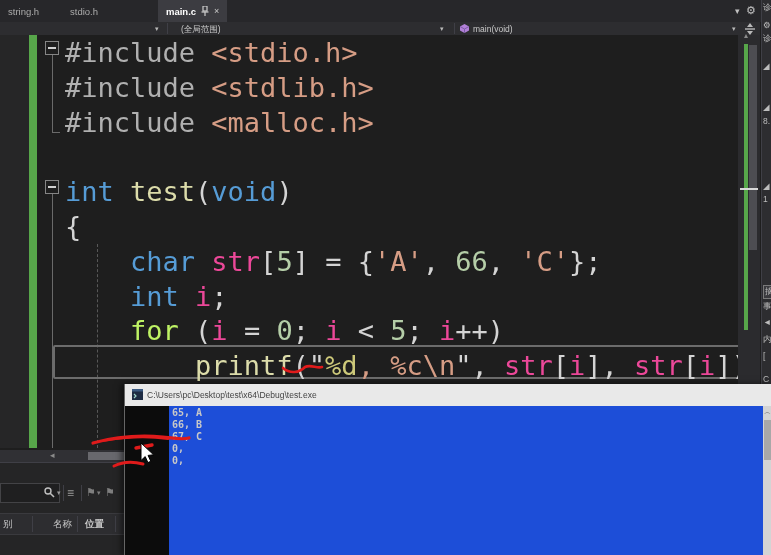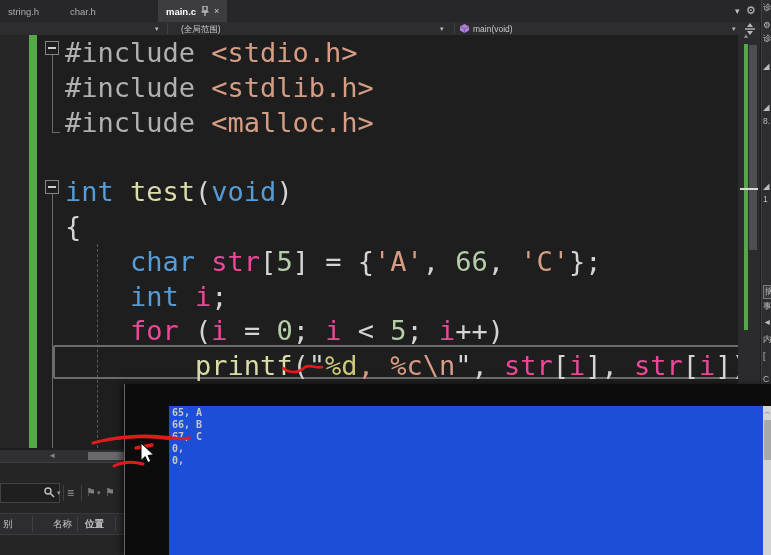--- a/index.html
+++ b/index.html
@@ -16,21 +16,21 @@
   #navbar{position:absolute;left:0;top:22px;width:760px;height:13px;background:#2d2d30;
           border-bottom:1px solid #1a1a1a;font-size:8.5px;color:#c8c8c8;}
   .nsep{position:absolute;top:1px;width:1px;height:11px;background:#3f3f46;}
   .chev{position:absolute;color:#b9b9b9;font-size:7px;top:3px;}
   
   #editor{position:absolute;left:0;top:35px;width:738px;height:427px;background:#1e1e1e;overflow:hidden;}
   #gutter{position:absolute;left:0;top:0;width:29px;height:413px;background:#262627;}
   #changebar{position:absolute;left:29px;top:0;width:8px;height:413px;}
   .code-line{position:absolute;left:65px;height:35px;font-family:"DejaVu Sans Mono",monospace;
              font-size:27px;line-height:34px;white-space:pre;color:#d4d4d4;}
-  .tk-dir{color:#b0b0b0;} .tk-kw{color:#569cd6;} .tk-ctrl{color:#ec4899;}
+  .tk-dir{color:#b0b0b0;} .tk-kw{color:#569cd6;} .tk-ctrl{color:#bef264;}
   .tk-fn{color:#dcdcaa;} .tk-var{color:#ec4899;} .tk-num{color:#b5cea8;}
   .tk-str{color:#d69d85;} .tk-fmt{color:#cdc97a;} .tk-pun{color:#d4d4d4;} .tk-pln{color:#d4d4d4;}
   .foldbox{position:absolute;width:14px;height:14px;border:1px solid #858585;background:#1e1e1e;
            box-sizing:border-box;}
   .foldbox::after{content:"";position:absolute;left:2px;right:2px;top:5px;height:2px;background:#cfcfcf;}
   .foldline{position:absolute;width:1px;background:#6a6a6a;}
   .foldtick{position:absolute;height:1px;background:#6a6a6a;}
   .indent-guide{position:absolute;width:0;border-left:1px dashed #585858;}
   #forbox{position:absolute;left:53px;top:310px;width:687px;height:34px;
           border:2px solid #6c6c6c;border-radius:2px;box-sizing:border-box;}
@@ -78,21 +78,21 @@
 <body>
 
 <div id="screen">
 
   <div id="tabbar">
     <div id="tabs-container">
         <div class="tab" style="left: 0px;">
           <span>string.h</span>
         </div>
         <div class="tab" style="left: 62px;">
-          <span>char.h</span>
+          <span>stdio.h</span>
         </div>
         <div class="tab active" style="left: 124px;">
           <span>main.c</span>
           <svg width="8" height="10">
             <rect x="2" y="0" width="4" height="5" fill="none" stroke="#cccccc" stroke-width="1.2"></rect>
             <line x1="0.5" y1="6" x2="7.5" y2="6" stroke="#cccccc" stroke-width="1.2"></line>
             <line x1="4" y1="6" x2="4" y2="10" stroke="#cccccc" stroke-width="1.2"></line>
           </svg>
           <span class="tclose">×</span>
         </div>
@@ -193,20 +193,29 @@
         <span class="pcol" style="left: 3px;">别</span>
         <span class="pcol" style="left: 53px;">名称</span>
         <span class="pcol" style="left: 85px; font-weight: bold;">位置</span>
         <div class="pcolsep" style="left: 32px;"></div>
         <div class="pcolsep" style="left: 77px;"></div>
         <div class="pcolsep" style="left: 115px;"></div>
       </div>
   </div>
 
   <div id="console">
+    <div id="ctitle">
+      <svg width="11" height="11" style="position:absolute;left:7px;top:5px;">
+        <rect x="0" y="0" width="11" height="11" fill="#1d2b43"></rect>
+        <rect x="0" y="0" width="11" height="2.5" fill="#3a5a82"></rect>
+        <polyline points="2,5 4,7 2,9" fill="none" stroke="#9fd4c9" stroke-width="1.2"></polyline>
+      </svg>
+      <span id="ctitle-text">C:\Users\pc\Desktop\test\x64\Debug\test.exe</span>
+
+    </div>
     <div id="cbody">
         <div class="cline" style="top: 1px;">65, A</div>
         <div class="cline" style="top: 13px;">66, B</div>
         <div class="cline" style="top: 25px;">67, C</div>
         <div class="cline" style="top: 37px;">0,</div>
         <div class="cline" style="top: 49px;">0,</div>
       </div>
     <div id="cscroll">
       <span id="cscroll-up">︿</span>
       <div id="cscroll-thumb"></div>

